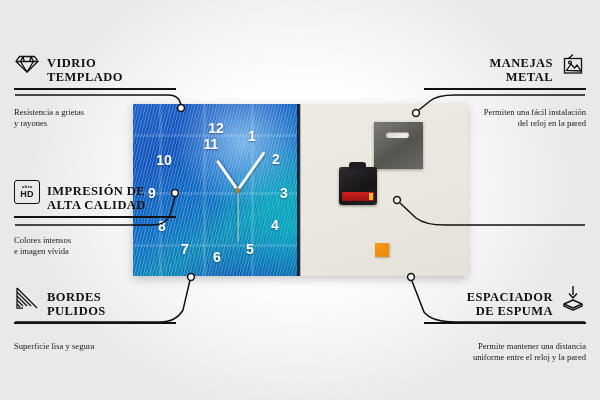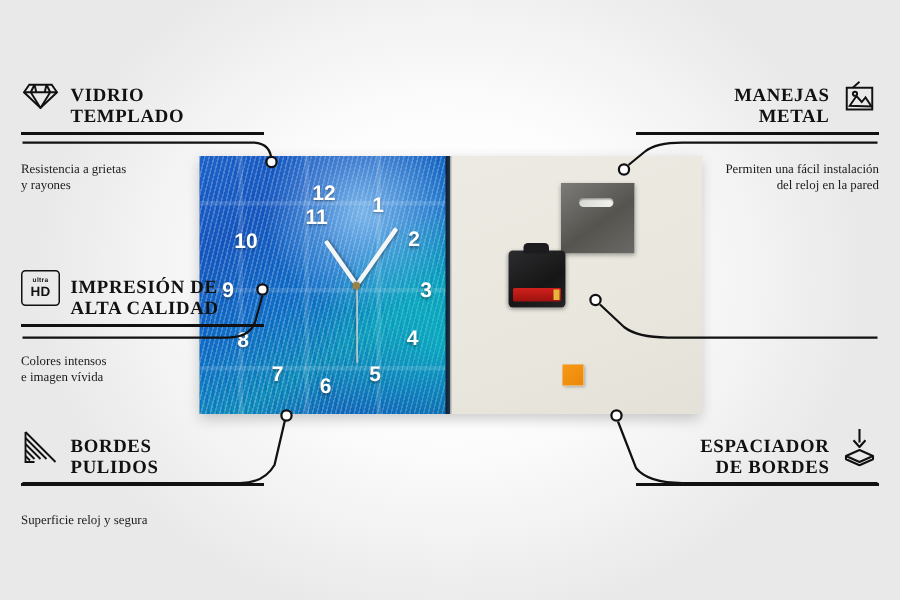--- a/index.html
+++ b/index.html
@@ -215,21 +215,21 @@
       <span class="f-icon">
         <svg viewBox="0 0 24 24" width="24" height="24" fill="none" stroke="#111" stroke-width="1.25">
           <path d="M2 2v20h6"></path>
           <path d="M2 2 22 22M2 6l14 14M2 10l10 10M2 14l6 6M2 18l3 3"></path>
         </svg>
       </span>
       <span class="f-title">BORDES
 PULIDOS</span>
     </div>
     <div class="f-rule"></div>
-    <div class="f-desc">Superficie reloj y segura</div>
+    <div class="f-desc">Superficie lisa y segura</div>
   </div>
 
   <div class="feature right" style="left:424px;top:44px;">
     <div class="f-head">
       <span class="f-icon">
         <svg viewBox="0 0 26 22" width="26" height="22" fill="none" stroke="#111" stroke-width="1.3">
           <path d="M13 1.5 8.5 5.5"></path>
           <rect x="4.5" y="5.5" width="17" height="14.5"></rect>
           <path d="M6.5 17.5 11 11l3.5 4 2.5-3 4 6z"></path>
           <circle cx="10" cy="9.5" r="1.4"></circle>
@@ -248,18 +248,20 @@
     <div class="f-head">
       <span class="f-icon">
         <svg viewBox="0 0 26 26" width="26" height="26" fill="none" stroke="#111" stroke-width="1.4" stroke-linejoin="round">
           <path d="M13 1v9"></path>
           <path d="M9 8.5 13 13l4-4.5"></path>
           <path d="M13 15 4 19l9 4 9-4z"></path>
           <path d="M4 19v2.2l9 4 9-4V19"></path>
         </svg>
       </span>
       <span class="f-title">ESPACIADOR
-DE BORDES</span>
-    </div>
-    <div class="f-rule"></div>
+DE ESPUMA</span>
+    </div>
+    <div class="f-rule"></div>
+    <div class="f-desc">Permite mantener una distancia
+uniforme entre el reloj y la pared</div>
   </div>
 
 </div>
 
 </body></html>

